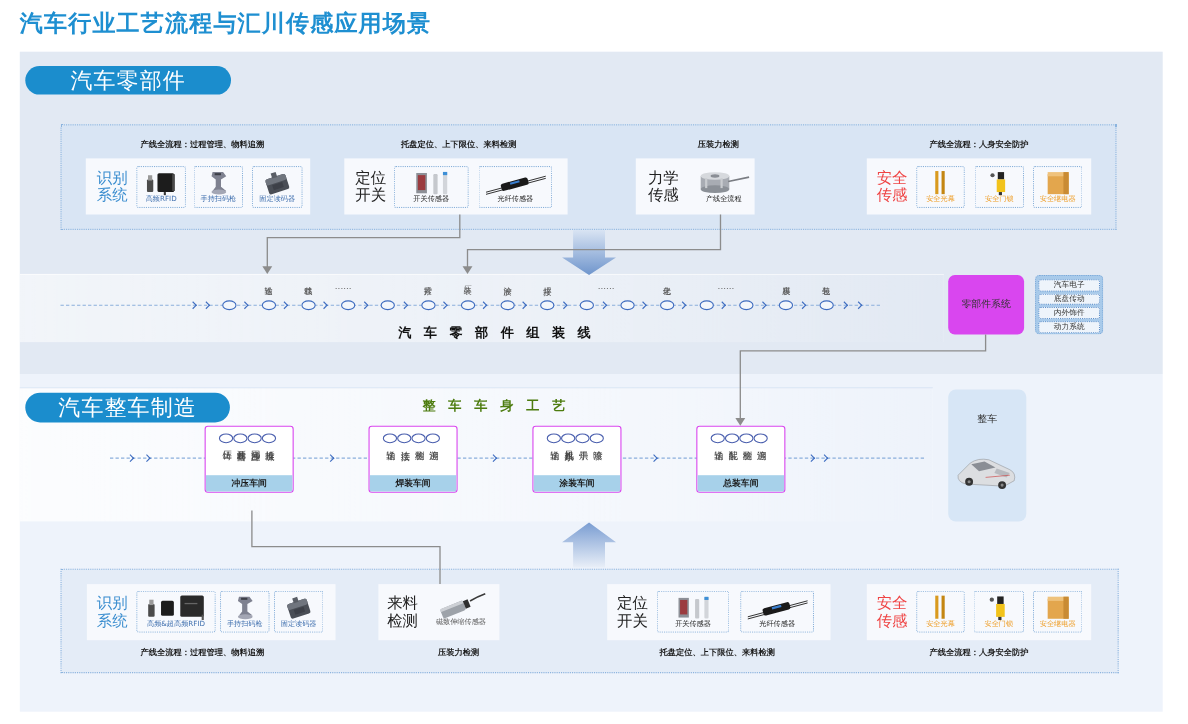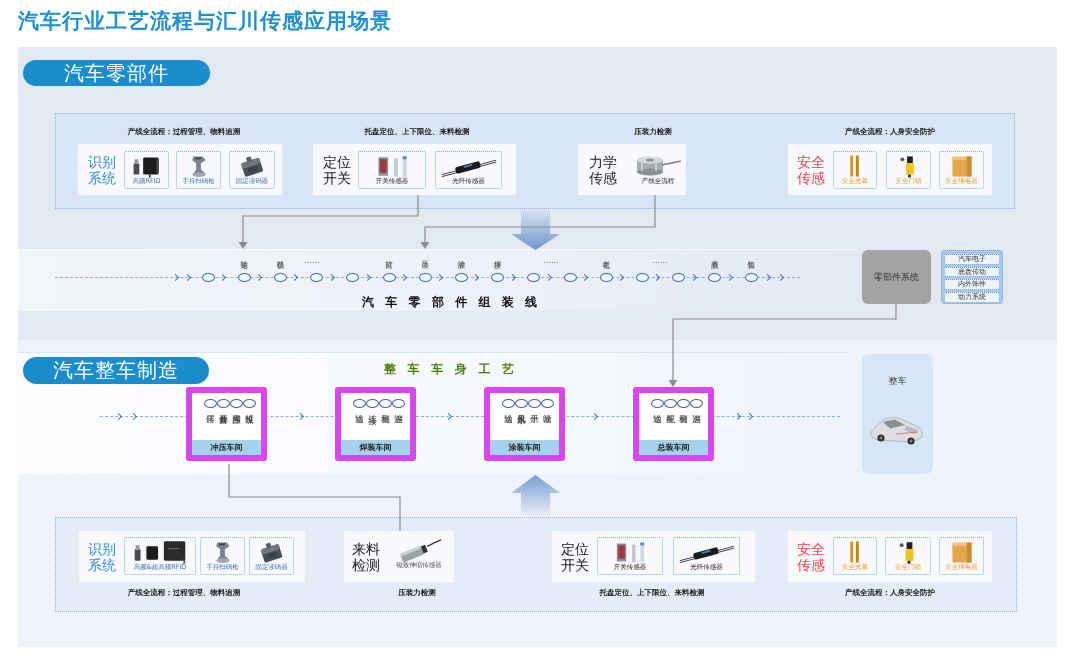--- a/index.html
+++ b/index.html
@@ -30,25 +30,25 @@
 .ilabel.orange{color:#ee9d26}
 .ilabel.gray{color:#555}
 .dline{height:0;border-top:1px dashed #8aaedb}
 .node{width:13px;height:9px;border:1.3px solid #3f6cbf;border-radius:50%;background:#f3f6fb;top:272.5px}
 .chev{width:5px;height:5px;border-top:1.5px solid #3d6cc0;border-right:1.5px solid #3d6cc0;transform:rotate(45deg)}
 .chev.t{top:274.5px}
 .chev.b{top:413.5px}
 .vlabel{writing-mode:vertical-rl;text-orientation:upright;font-size:7.5px;line-height:9px;letter-spacing:.5px;color:#555;white-space:nowrap;top:254px}
 .dots{font-size:8px;color:#666;width:24px;text-align:center;line-height:8px;top:257px;white-space:nowrap}
 .line-title{left:362px;top:294px;font-size:12px;font-weight:bold;letter-spacing:11.3px;white-space:nowrap;color:#111}
-.sys{left:862px;top:250px;width:69px;height:54px;background:#a3a3a3;border-radius:6px;font-size:9px;text-align:center;line-height:54px;color:#333}
+.sys{left:862px;top:250px;width:69px;height:54px;background:#d946ef;border-radius:6px;font-size:9px;text-align:center;line-height:54px;color:#333}
 .cats{left:941px;top:250px;width:62px;height:54px;background:#a8caea;border-radius:4px;border:1px dotted #7aa7d8;padding:3px 2px 0 2px}
 .cat{height:10.5px;margin-bottom:2.2px;background:#eef4fb;border:1px dotted #5d8fca;border-radius:2px;font-size:7px;line-height:8.5px;text-align:center;color:#333;white-space:nowrap}
 .proc-title{left:384px;top:361px;font-size:12px;font-weight:bold;letter-spacing:11.6px;white-space:nowrap;color:#4d7c0f}
-.shop{top:387px;width:81px;height:74px;background:#fff;border:6px solid #d946ef;border-radius:3px;overflow:hidden}
+.shop{top:387px;width:81px;height:61px;background:#fff;border:1px solid #d946ef;border-radius:3px;overflow:hidden}
 .ovals{position:absolute;left:12px;top:6px;display:flex}
 .oval{width:13px;height:9px;border:1.2px solid #4a5fae;border-radius:50%;background:#fff}
 .steps{position:absolute;left:12px;top:15px;display:flex;align-items:flex-start}
 .step{writing-mode:vertical-rl;text-orientation:upright;font-size:8.5px;line-height:13px;letter-spacing:.5px;color:#444;white-space:nowrap}
 .shop-foot{position:absolute;left:0;right:0;bottom:0;height:15px;background:#a7d1ea;font-size:8px;font-weight:bold;text-align:center;line-height:15px;color:#1a1a1a;white-space:nowrap}
 .car-box{left:862px;top:354px;width:71px;height:120px;background:#d7e6f6;border-radius:7px}
 .car-label{position:absolute;left:0;right:0;top:21px;text-align:center;font-size:9px;color:#333}
 .car-svg{position:absolute;left:6px;top:56px;width:57px;height:38px}
 .overlay{left:0;top:0;width:1080px;height:658px;pointer-events:none}
 </style>

